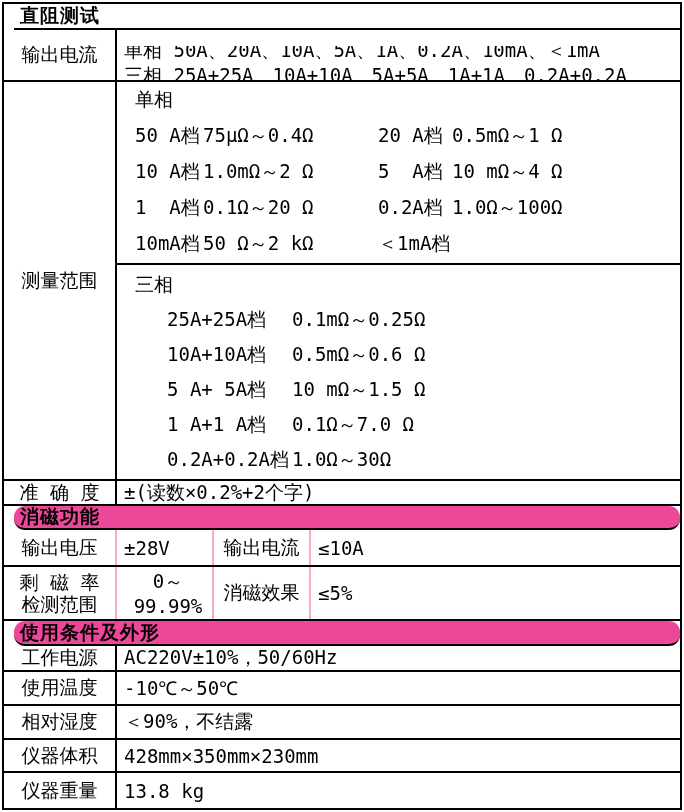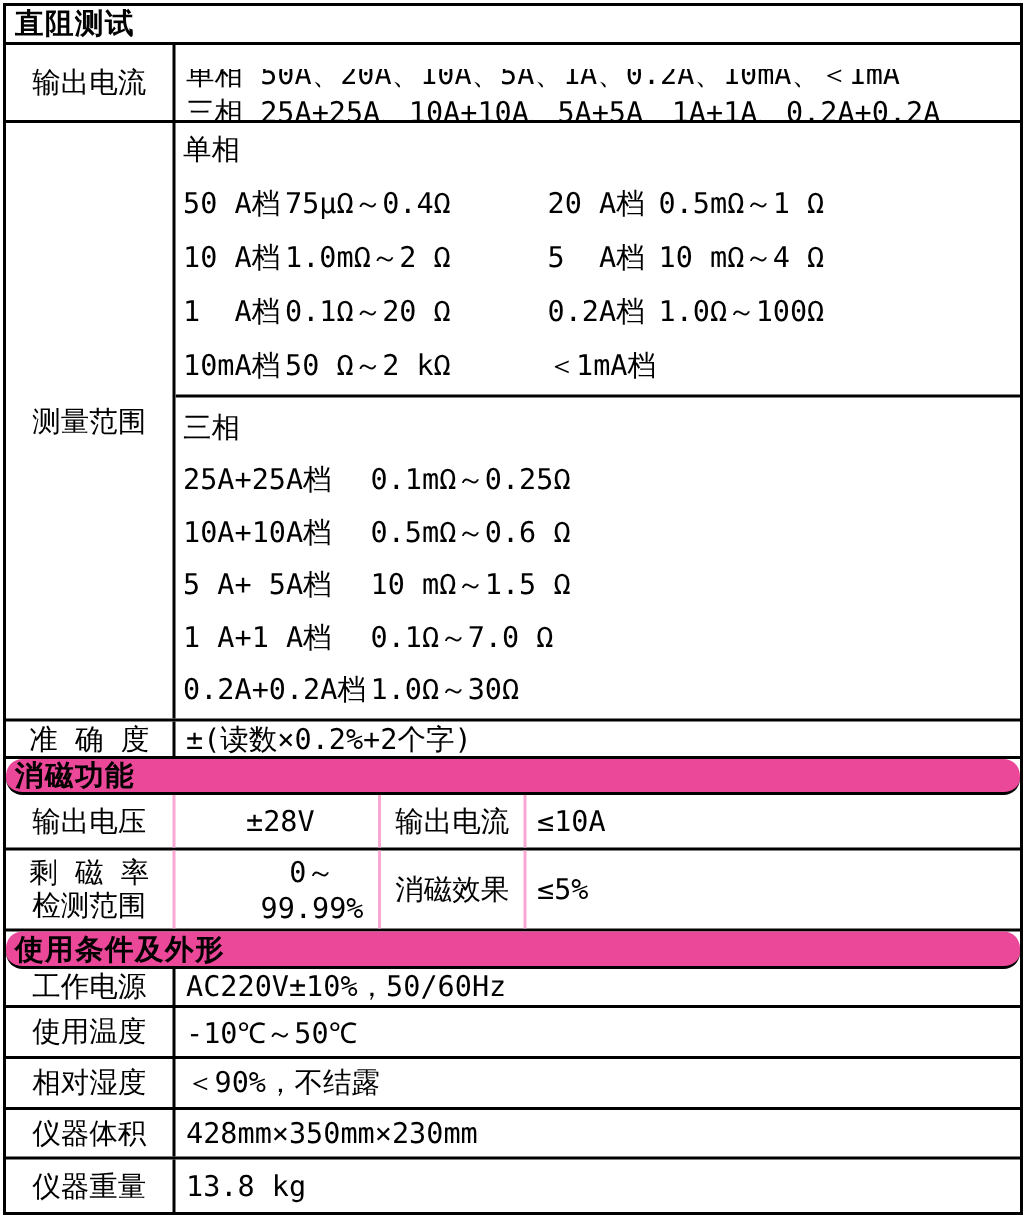--- a/index.html
+++ b/index.html
@@ -6,52 +6,52 @@
   .tbl {
     width:680px; height:808px; margin:2px;
     box-sizing:border-box; border:2px solid #000;
     display:flex; flex-direction:column;
     font-family:"DejaVu Sans Mono","Liberation Mono",monospace;
     font-size:19px; color:#000; background:#fff;
     overflow:hidden;
   }
   .row { display:flex; flex-shrink:0; box-sizing:border-box; border-bottom:2px solid #000; }
   .row.last { border-bottom:none; }
-  .sec { font-weight:bold; align-items:center; padding-left:6px; letter-spacing:1px; }
+  .sec { font-weight:bold; align-items:center; padding-left:6px; letter-spacing:1px;margin-left:10px; }
   .sec.gray { background:#ec4899;border-radius:11px; }
   .h-r1{height:26px} .h-r2{height:52px} .h-r3{height:399px}
   .h-r4{height:25px} .h-r5{height:24px} .h-r6{height:37px}
   .h-r7{height:54px} .h-r8{height:25px} .h-r9{height:26px}
   .h-r10{height:34px} .h-r11{height:34px} .h-r12{height:33px} .h-r13{height:35px}
   .label-cell {
     width:113px; box-sizing:border-box; border-right:2px solid #000;
     display:flex; flex-direction:column; align-items:center; justify-content:center;
     text-align:center; flex-shrink:0;
   }
   .content-cell {
     flex:1; display:flex; align-items:center; padding-left:7px;
     box-sizing:border-box; white-space:pre; overflow:hidden;
   }
   .content-cell.col { flex-direction:column; align-items:flex-start; justify-content:center;margin-top:16px; }
   .oc-line { line-height:25px; white-space:pre; }
   .measure-wrap { flex:1; display:flex; flex-direction:column; overflow:hidden; }
   .sub-single { height:183px; box-sizing:border-box; border-bottom:2px solid #000; }
   .sub-three { flex:1; padding-top:2px; }
-  .mline { height:36px; display:flex; align-items:center; padding-left:5px; white-space:pre; }
+  .mline { height:36px; display:flex; align-items:center; padding-left:18px; white-space:pre; }
   .sub-three .mline { height:35px; }
   .sp-l1 { display:inline-block; width:68px;  white-space:pre; }
   .sp-v1 { display:inline-block; width:175px; white-space:pre; }
   .sp-l2 { display:inline-block; width:74px;  white-space:pre; }
   .sp-v2 { display:inline-block; white-space:pre; }
-  .tp-l  { display:inline-block; min-width:125px; white-space:pre; }
+  .tp-l  { display:inline-block; min-width:125px; white-space:pre;margin-left:32px; }
   .tp-v  { display:inline-block; white-space:pre; }
   .c1 { width:113px; } .c2 { width:97px; } .c3 { width:97px; }
   .c1,.c2,.c3 { box-sizing:border-box; border-right:2px solid #f9a8d4; flex-shrink:0;
                 display:flex; flex-direction:column; align-items:center; justify-content:center; text-align:center; }
-  .c2 { align-items:flex-start; padding-left:7px;margin-left:40px; }
+  .c2 { align-items:flex-start; padding-left:7px; }
   .c4 { flex:1; display:flex; align-items:center; padding-left:7px; white-space:pre; }
   .two-line { line-height:22px; white-space:pre; }
 </style>
 </head>
 <body>
 
 <div class="tbl">
 
   <div class="row sec h-r1">
     <span>直阻测试</span>

